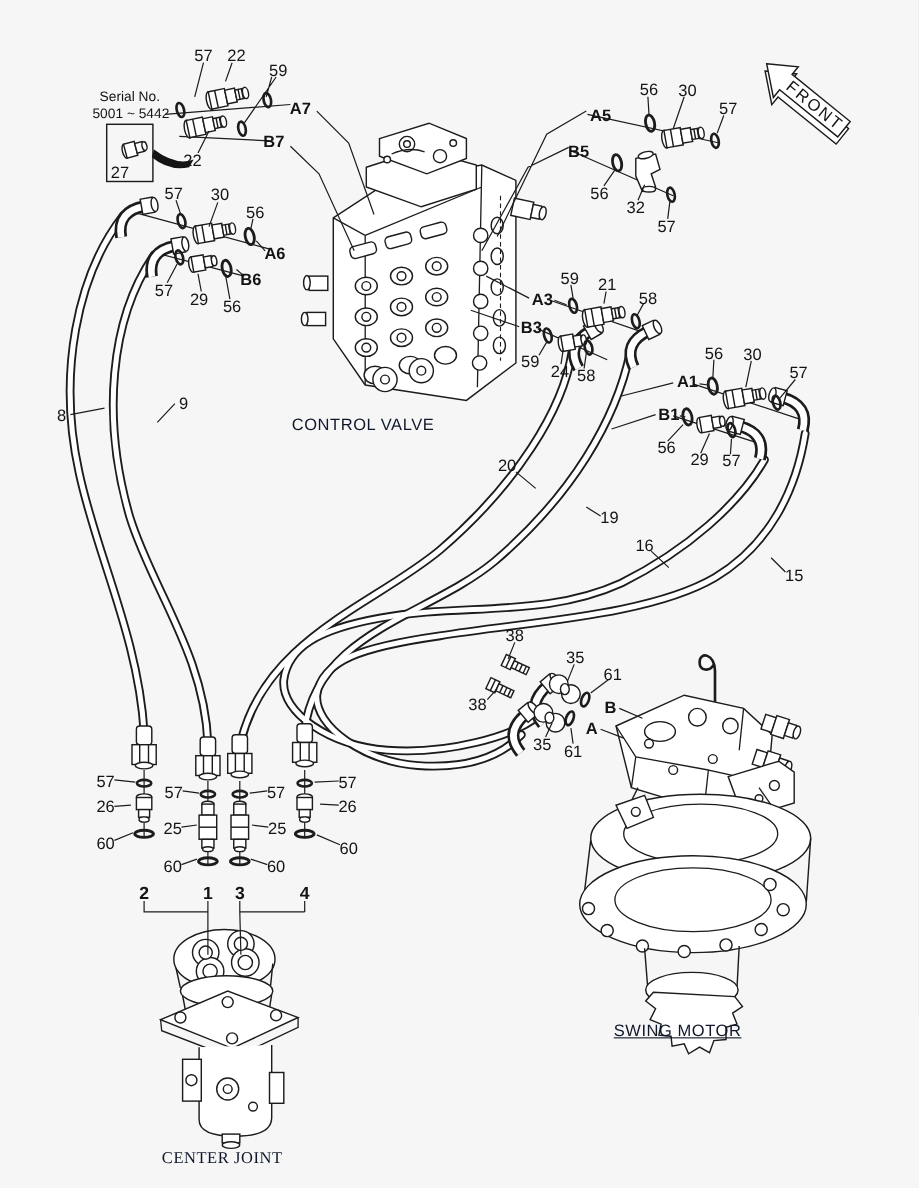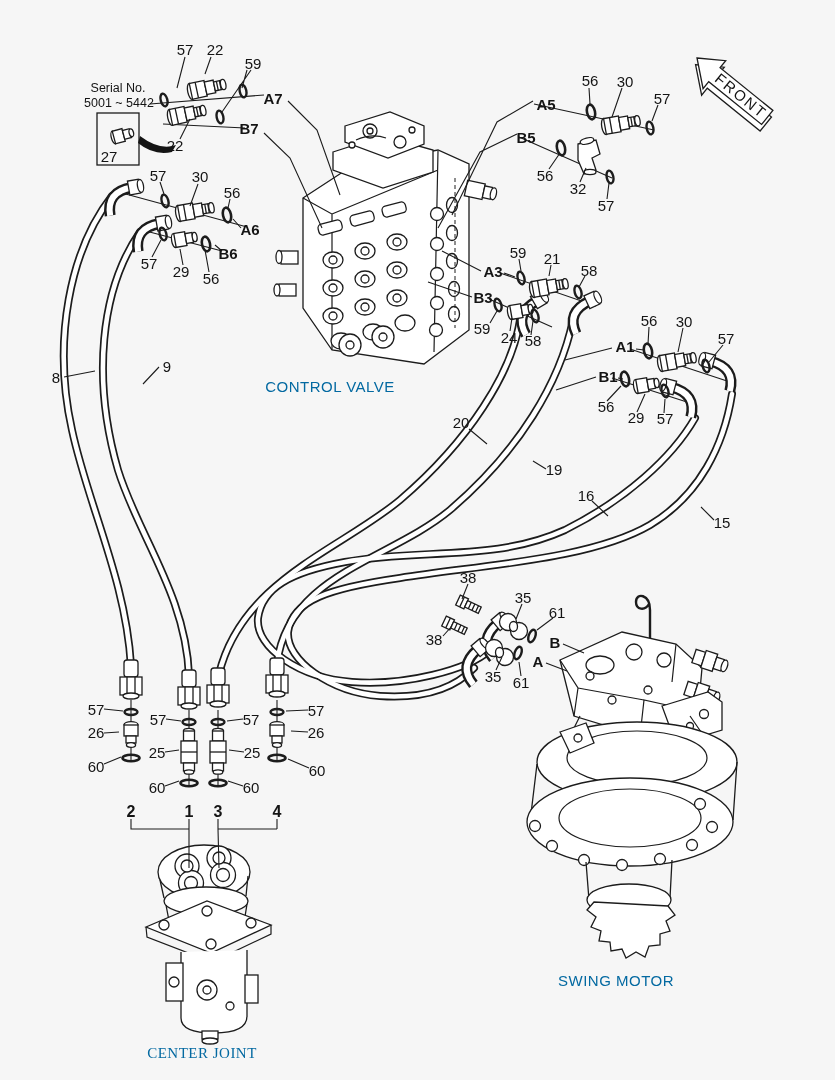--- a/index.html
+++ b/index.html
@@ -6,21 +6,21 @@
   .stage{position:relative;width:835px;height:1080px;background:#f6f6f6;overflow:hidden;
          font-family:"Liberation Sans",sans-serif;color:#141414;}
   svg{position:absolute;left:0;top:0;}
   svg text{font-family:"Liberation Sans",sans-serif;fill:#141414;text-anchor:middle;}
   .pt{font-size:15px;}
   .port{font-size:15px;font-weight:bold;}
   .lnum{font-size:16px;font-weight:bold;}
   .front-txt{font-size:15px;letter-spacing:2px;}
   .ink{stroke:#1c1c1c;fill:none;}
   .part{stroke:#1c1c1c;fill:#ffffff;stroke-width:1.3;}
-  .title{position:absolute;font-size:15px;letter-spacing:.5px;text-align:center;color:#0369a1;}
+  .title{position:absolute;font-size:15px;letter-spacing:.5px;text-align:center;color:#0f172a;}
 </style>
 </head>
 <body>
 
 <div class="stage">
 <svg width="835" height="1080" viewBox="0 0 835 1080">
   <defs>
     <g id="oring">
           <ellipse rx="3.3" ry="6.5" fill="none" stroke="#1c1c1c" stroke-width="2.4"></ellipse>
         </g>
@@ -451,15 +451,15 @@
         <text x="189" y="817" class="lnum">1</text>
         <text x="218" y="817" class="lnum">3</text>
         <text x="277" y="817" class="lnum">4</text>
       </g>
 
   <text class="pt" x="118" y="92" style="font-size:12.5px">Serial No.</text>
   <text class="pt" x="119" y="107" style="font-size:12.5px">5001 ~ 5442</text>
 </svg>
 
 <div class="title" style="left:245px;top:378px;width:170px;">CONTROL VALVE</div>
-<div class="title" style="left:531px;top:972px;width:170px;">SWING MOTOR</div>
+<div class="title" style="left:531px;top:929px;width:170px;text-decoration:underline;">SWING MOTOR</div>
 <div class="title" style="left:117px;top:1045px;width:170px;font-family:Liberation Serif, serif;">CENTER JOINT</div>
 </div>
 
 </body></html>

